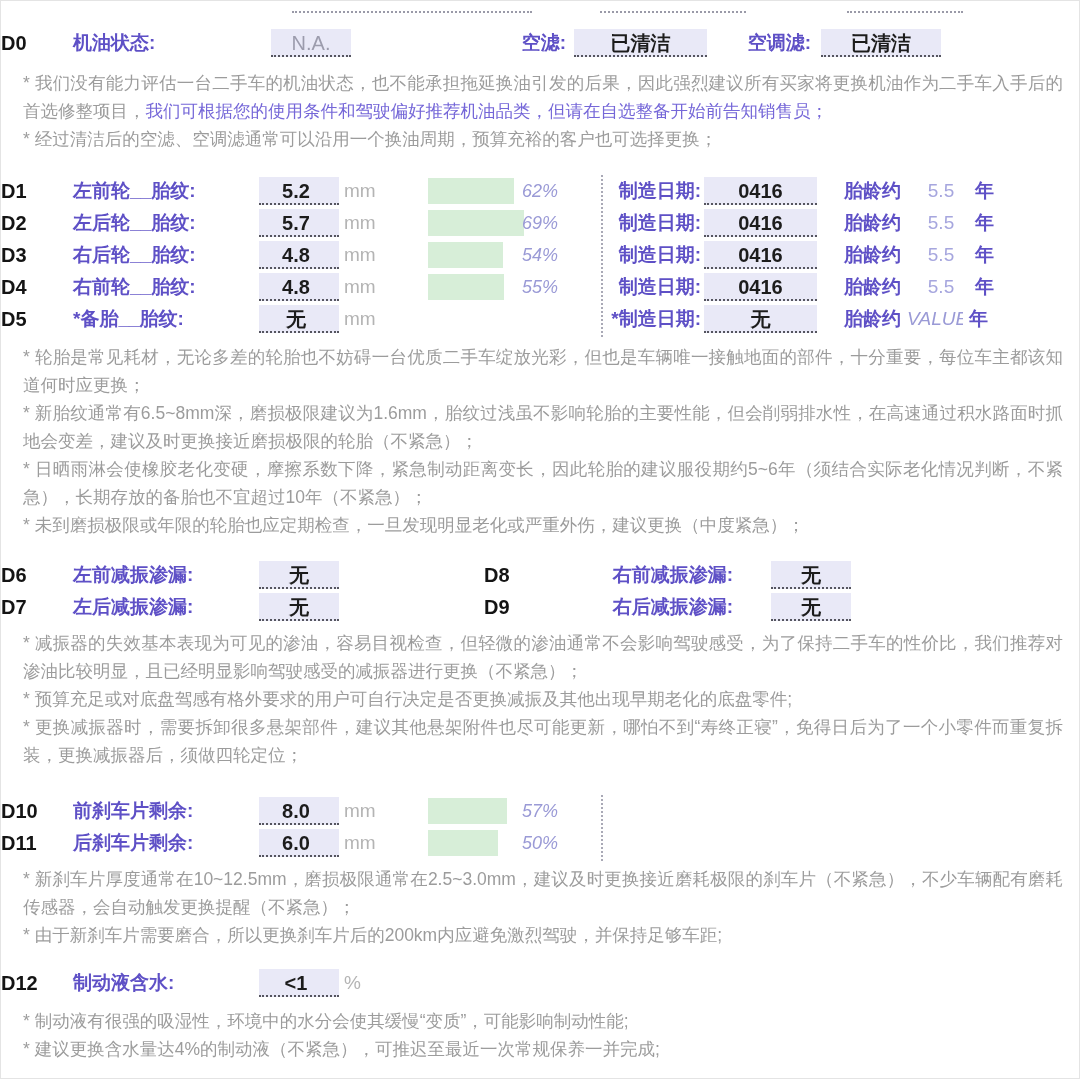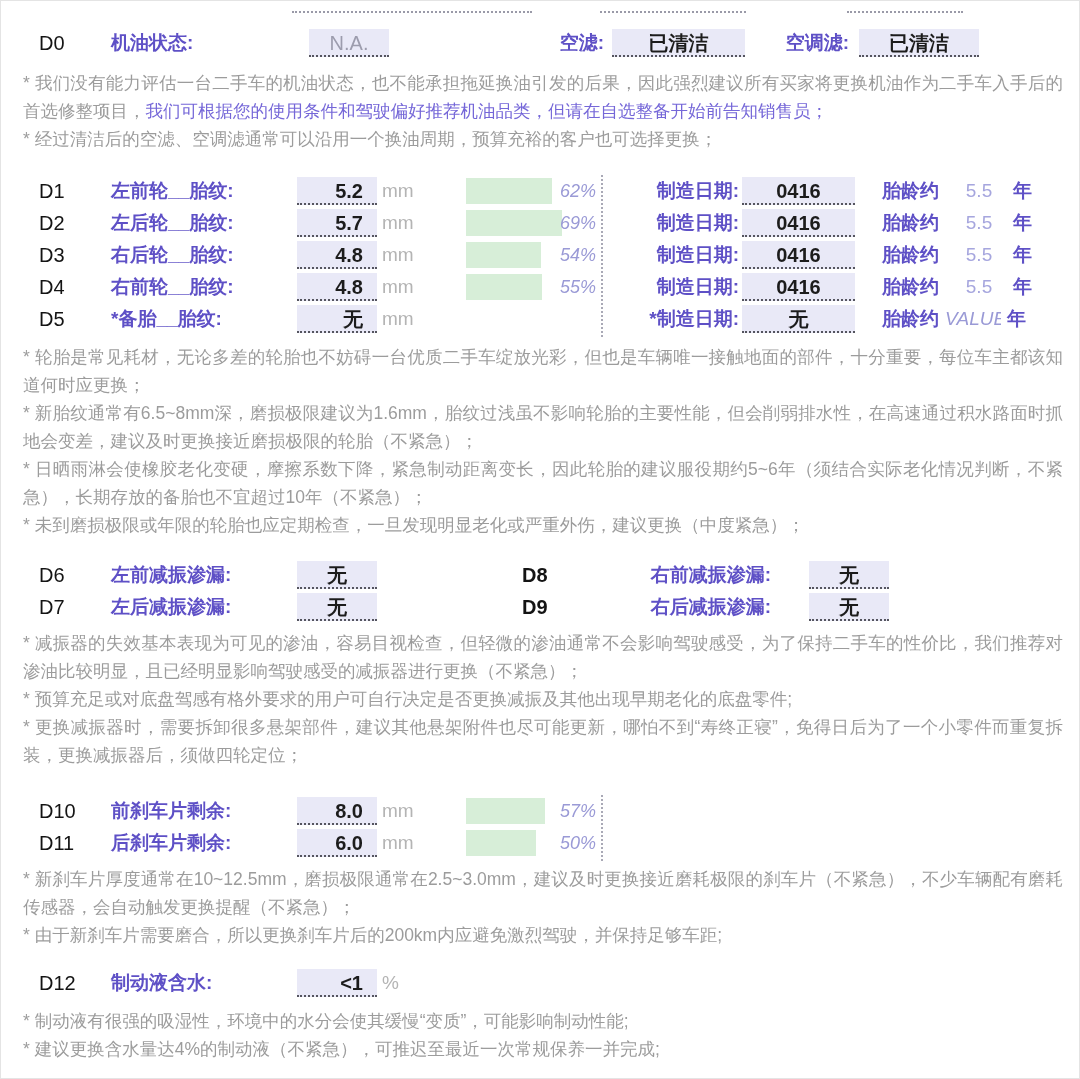--- a/index.html
+++ b/index.html
@@ -8,26 +8,26 @@
     background:#ffffff;border:1px solid #e4e4e4;overflow:hidden;
     font-family:"Liberation Sans","DejaVu Sans",sans-serif;
   }
   
   .top-dot{position:absolute;top:10px;height:0;border-bottom:2px dotted #9a9aa8;}
   .td1{left:291px;width:240px;}
   .td2{left:599px;width:146px;}
   .td3{left:846px;width:116px;}
 
   .vrow{display:flex;align-items:center;height:32px;position:relative;}
-  .col-code{margin-left:38px;width:72px;font-weight:normal;font-size:20px;color:#141414;flex:none;}
+  .col-code{width:72px;font-weight:bold;font-size:20px;color:#141414;flex:none;}
   .col-label{width:178px;flex:none;color:#5e50c6;font-weight:bold;font-size:19px;white-space:nowrap;}
   .field{
     width:80px;flex:none;margin-left:8px;height:28px;line-height:28px;
     background:#e9e9f7;border-bottom:2px dotted #55555f;box-sizing:border-box;
-    text-align:right;padding-right:14px;font-weight:bold;font-size:20px;color:#1c1c1c;
+    text-align:center;padding-right:6px;font-weight:bold;font-size:20px;color:#1c1c1c;
   }
   .field.center{text-align:center;padding-right:0;}
   .field.gray{color:#9c9cad;font-weight:normal;margin-left:20px;}
   .unit{color:#b4b4b4;font-size:19px;margin-left:5px;width:36px;flex:none;}
   .bar-zone{position:relative;margin-left:48px;width:136px;height:32px;flex:none;}
   .bar{position:absolute;left:0;top:3px;height:26px;background:#d7eed8;}
   .pct{position:absolute;right:6px;top:0;line-height:32px;font-style:italic;color:#9a9ad6;font-size:18px;}
   .sep{position:absolute;left:600px;top:0;bottom:-2px;border-left:2px dotted #a9a9b6;}
   .date-label{width:137px;flex:none;text-align:right;color:#5e50c6;font-weight:bold;font-size:19px;white-space:nowrap;}
   .date-field{width:113px;flex:none;margin-left:3px;height:28px;line-height:28px;background:#e9e9f7;

